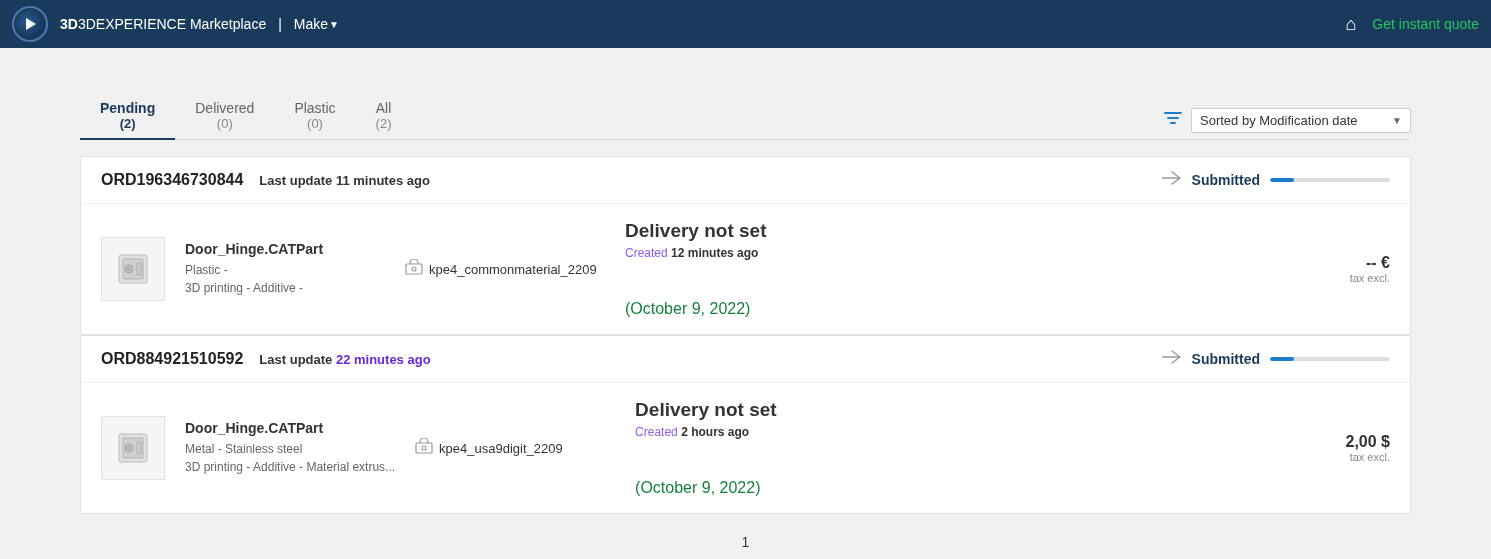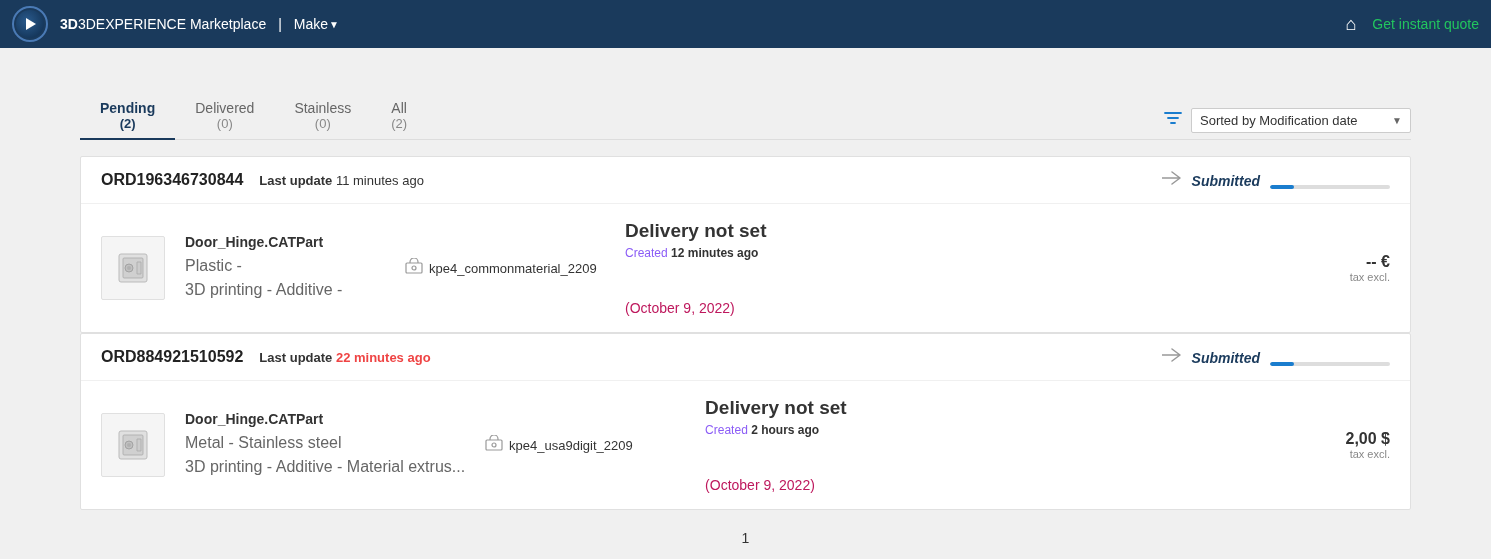--- a/index.html
+++ b/index.html
@@ -177,23 +177,22 @@
       color: #222;
     }
     .order-update {
       font-size: 13px;
       color: #666;
     }
     .order-update span { font-weight: 600; color: #333; }
     .order-status-area {
       margin-left: auto;
       display: flex;
-      align-items: flex-end;
+      align-items: center;
       gap: 10px;
-      font-style: italic;
     }
     .arrow-icon {
       color: #999;
       font-size: 16px;
     }
     .order-status {
       font-size: 14px;
       font-weight: 600;
       color: #1a3a5c;
     }
@@ -235,21 +234,21 @@
     .item-info {
       min-width: 200px;
     }
     .item-name {
       font-size: 14px;
       font-weight: 600;
       color: #333;
       margin-bottom: 4px;
     }
     .item-material {
-      font-size: 16px;
+      font-size: 12px;
       color: #666;
       line-height: 1.5;
     }
     .item-supplier {
       display: flex;
       align-items: center;
       gap: 6px;
       min-width: 200px;
       text-align: right;
     }
@@ -269,22 +268,22 @@
       color: #666;
       margin-bottom: 4px;
     }
     .delivery-label span { font-weight: 600; color: #333; }
     .created-label {
       font-size: 12px;
       color: #666;
     }
     .created-label span { font-weight: 400; color: #8b5cf6; }
     .created-date {
-      font-size: 14px;
-      color: #be185d;
+      font-size: 16px;
+      color: #15803d;
       margin-top: 40px;
     }
     .item-price {
       margin-left: auto;
       text-align: right;
     }
     .price-value {
       font-size: 16px;
       font-weight: 700;
       color: #333;
@@ -335,21 +334,21 @@
   <div class="tabs-bar">
     <div class="tab active">
       <div class="tab-label">Pending</div>
       <div class="tab-count">(2)</div>
     </div>
     <div class="tab">
       <div class="tab-label">Delivered</div>
       <div class="tab-count">(0)</div>
     </div>
     <div class="tab">
-      <div class="tab-label">Stainless</div>
+      <div class="tab-label">Plastic</div>
       <div class="tab-count">(0)</div>
     </div>
     <div class="tab">
       <div class="tab-label">All</div>
       <div class="tab-count">(2)</div>
     </div>
 
     <div class="tabs-controls">
       <span class="filter-icon">
         <svg width="20" height="20" viewBox="0 0 20 20" fill="none">
@@ -362,21 +361,21 @@
       </div>
     </div>
   </div>
 
   <div class="orders-list">
 
     <div class="order-card">
       <div class="order-header">
         <span class="order-id">ORD196346730844</span>
         <span class="order-update">
-          <span>Last update</span>&nbsp;<span style="font-weight:400;color:#333;">11 minutes ago</span>
+          <span>Last update</span>&nbsp;<span style="font-weight:700;color:#333;">11 minutes ago</span>
         </span>
         <div class="order-status-area">
           <span class="arrow-icon">
             <svg width="20" height="14" viewBox="0 0 20 14">
                 <path d="M0 7h16M10 1l8 6-8 6" stroke="#999" stroke-width="1.5" fill="none" stroke-linecap="round" stroke-linejoin="round"></path>
               </svg>
           </span>
           <span class="order-status">Submitted</span>
           <div class="progress-bar-container">
             <div class="progress-bar-fill" style="width: 20%;"></div>
@@ -423,21 +422,21 @@
           <div class="price-value">-- €</div>
           <div class="price-tax">tax excl.</div>
         </div>
       </div>
     </div>
 
     <div class="order-card">
       <div class="order-header">
         <span class="order-id">ORD884921510592</span>
         <span class="order-update">
-          <span>Last update</span>&nbsp;<span style="font-weight:600;color:#ef4444;">22 minutes ago</span>
+          <span>Last update</span>&nbsp;<span style="font-weight:600;color:#6d28d9;">22 minutes ago</span>
         </span>
         <div class="order-status-area">
           <span class="arrow-icon">
             <svg width="20" height="14" viewBox="0 0 20 14">
                 <path d="M0 7h16M10 1l8 6-8 6" stroke="#999" stroke-width="1.5" fill="none" stroke-linecap="round" stroke-linejoin="round"></path>
               </svg>
           </span>
           <span class="order-status">Submitted</span>
           <div class="progress-bar-container">
             <div class="progress-bar-fill" style="width: 20%;"></div>

